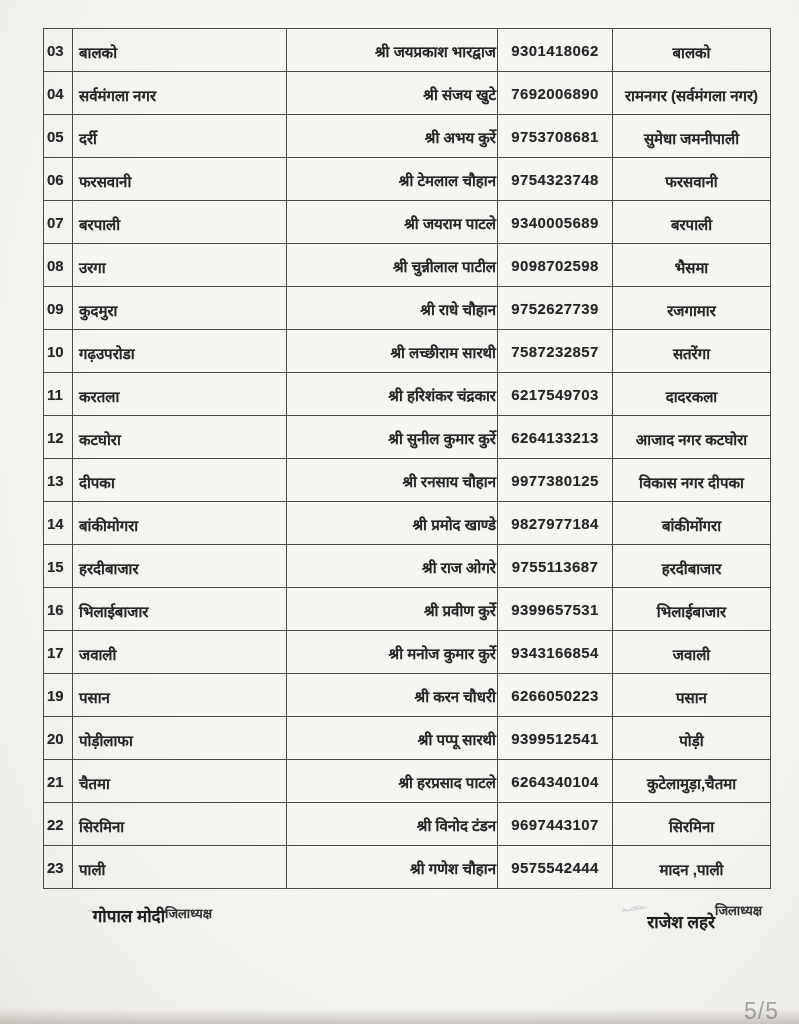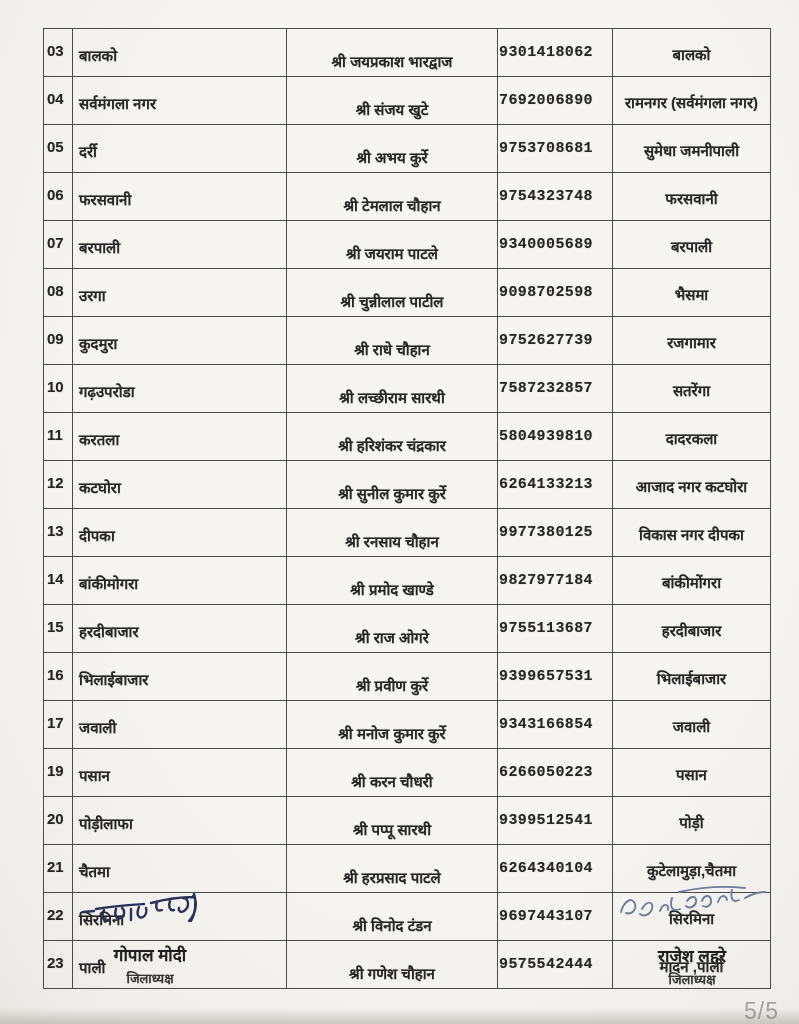--- a/index.html
+++ b/index.html
@@ -28,29 +28,29 @@
     text-shadow:0 0 1px rgba(70,70,70,0.35);
     overflow:hidden; white-space:nowrap;
   }
   td.c-sno {
     vertical-align:top; text-align:left;
     padding:13px 0 0 3px;
     font-size:12px; font-weight:600; color:#3a3a3a;
     font-family:"Liberation Sans",sans-serif;
   }
   td.c-unit { text-align:left; padding:6px 4px 2px 6px; vertical-align:middle; }
-  td.c-president { text-align:center; vertical-align:middle; padding-top:17px; }
+  td.c-president { text-align:right; vertical-align:middle; padding-top:3px; }
   td.c-mobile {
-    text-align:left; vertical-align:middle;
+    text-align:center; vertical-align:middle;
     font-size:13.5px; letter-spacing:0.4px; font-weight:700; color:#2e2e2e;
-    font-family:Liberation Mono, monospace;
+    font-family:Liberation Sans, sans-serif;
   }
   td.c-residence { text-align:center; vertical-align:middle; padding-top:4px; font-size:14.5px; }
 
-  .sig-block { position:absolute; display:flex; flex-direction:column; align-items:center; }
+  .sig-block { position:absolute; display:flex; flex-direction:row; align-items:center; }
   .sig-block.left  { left:88px;  top:888px; width:124px; }
   .sig-block.right { left:622px; top:884px; width:140px;justify-content:space-between; }
   .sig-ink { display:block; }
   .sig-name  { font-size:17px; font-weight:700; color:#1f1f1f; text-shadow:0 0 1px rgba(60,60,60,0.35); white-space:nowrap; }
   .sig-title { font-size:13px; font-weight:600; color:#333; margin-top:3px; text-shadow:0 0 1px rgba(80,80,80,0.3); white-space:nowrap; }
   .sig-block.left  .sig-name { margin-top:9px; }
   .sig-block.right .sig-name { margin-top:26px; }
 
   .page-number {
     position:absolute; left:744px; top:998px;
@@ -133,21 +133,21 @@
       <td class="c-unit">गढ़उपरोडा</td>
       <td class="c-president">श्री लच्छीराम सारथी</td>
       <td class="c-mobile">7587232857</td>
       <td class="c-residence">सतरेंगा</td>
     </tr>
 
     <tr>
       <td class="c-sno">11</td>
       <td class="c-unit">करतला</td>
       <td class="c-president">श्री हरिशंकर चंद्रकार</td>
-      <td class="c-mobile">5804939810</td>
+      <td class="c-mobile">6217549703</td>
       <td class="c-residence">दादरकला</td>
     </tr>
 
     <tr>
       <td class="c-sno">12</td>
       <td class="c-unit">कटघोरा</td>
       <td class="c-president">श्री सुनील कुमार कुर्रे</td>
       <td class="c-mobile">6264133213</td>
       <td class="c-residence">आजाद नगर कटघोरा</td>
     </tr>

